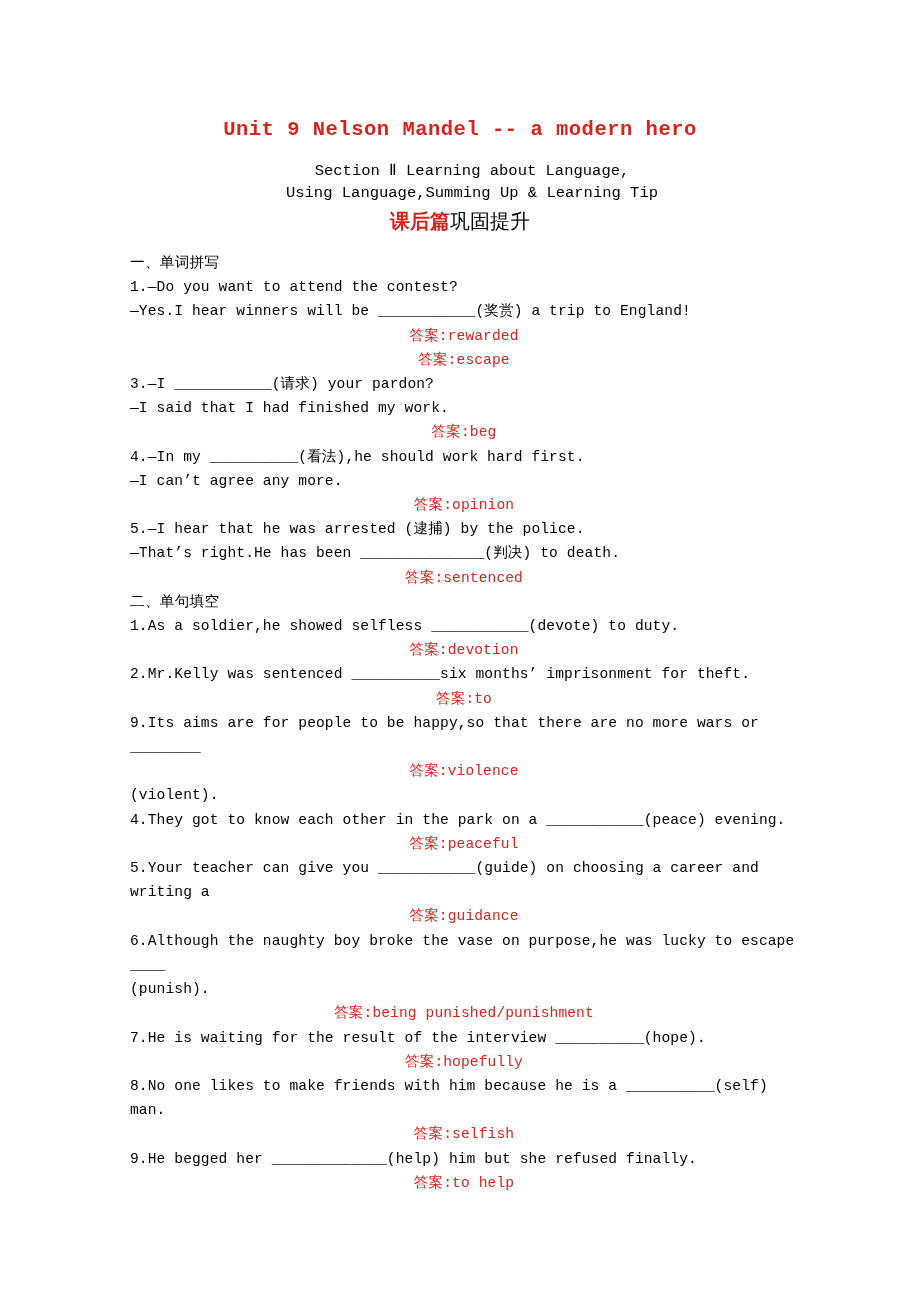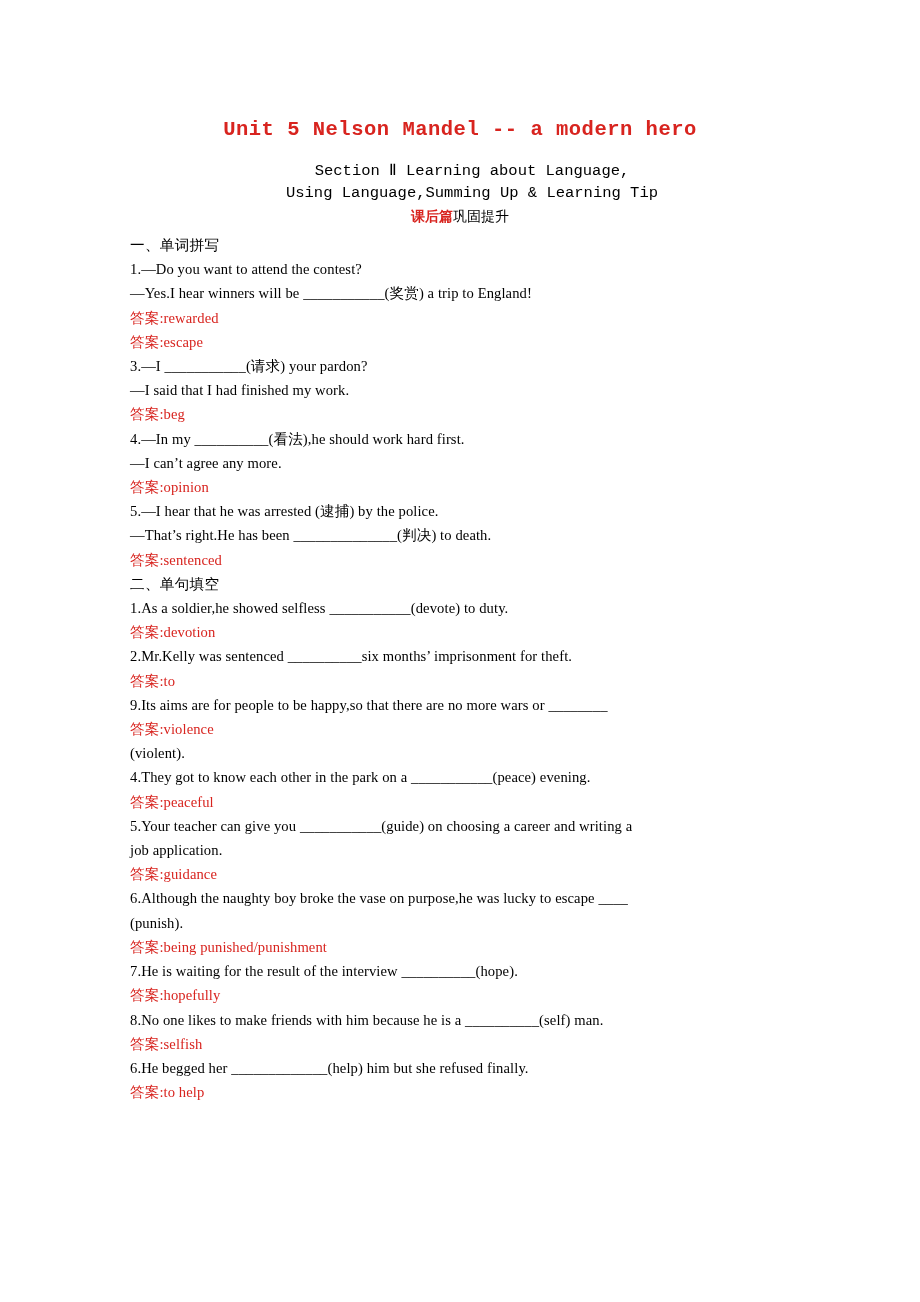--- a/index.html
+++ b/index.html
@@ -49,60 +49,60 @@
   }
   .subtitle .l2 {
     display: block;
   }
   .sectionhead {
     position: absolute;
     left: 0;
     top: 208px;
     width: 920px;
     text-align: center;
-    font-size: 14px;
+    font-size: 20px;
     font-family: "Liberation Sans", sans-serif;
   }
   .sectionhead .red {
     color: #d8241f;
     font-weight: bold;
   }
   .body {
     position: absolute;
     left: 130px;
-    top: 233px;
+    top: 251px;
     width: 668px;
     font-size: 14.6px;
     line-height: 24.2px;
-    font-family: Liberation Serif, serif;
   }
   .line {
     white-space: normal;
     letter-spacing: 0.1px;
   }
   .group-head {
     font-size: 14.6px;
     letter-spacing: 0.3px;
   }
   .ans {
     color: #d8241f;
+    text-align: center;
   }
   .ans .lbl {
     color: #d8241f;
   }
   .ans .val {
     color: #d8241f;
   }
 </style>
 </head>
 <body>
 
 <div class="page">
 
-  <div class="title">Unit 5 Nelson Mandel -- a modern hero</div>
+  <div class="title">Unit 9 Nelson Mandel -- a modern hero</div>
 
   <div class="subtitle">
     <span class="l1">Section Ⅱ  Learning about Language,</span>
     <span class="l2">Using Language,Summing Up &amp; Learning Tip</span>
   </div>
 
   <div class="sectionhead">
     <span class="red">课后篇</span><span class="blk">巩固提升</span>
   </div>
 
@@ -137,30 +137,29 @@
     <div class="line ans"><span class="lbl">答案:</span><span class="val">to</span></div>
 
     <div class="line">9.Its aims are for people to be happy,so that there are no more wars or ________</div>
     <div class="line ans"><span class="lbl">答案:</span><span class="val">violence</span></div>
     <div class="line">(violent).</div>
 
     <div class="line">4.They got to know each other in the park on a ___________(peace) evening.</div>
     <div class="line ans"><span class="lbl">答案:</span><span class="val">peaceful</span></div>
 
     <div class="line">5.Your teacher can give you ___________(guide) on choosing a career and writing a</div>
-    <div class="line">job application.</div>
     <div class="line ans"><span class="lbl">答案:</span><span class="val">guidance</span></div>
 
     <div class="line">6.Although the naughty boy broke the vase on purpose,he was lucky to escape ____</div>
     <div class="line">(punish).</div>
     <div class="line ans"><span class="lbl">答案:</span><span class="val">being punished/punishment</span></div>
 
     <div class="line">7.He is waiting for the result of the interview __________(hope).</div>
     <div class="line ans"><span class="lbl">答案:</span><span class="val">hopefully</span></div>
 
     <div class="line">8.No one likes to make friends with him because he is a __________(self) man.</div>
     <div class="line ans"><span class="lbl">答案:</span><span class="val">selfish</span></div>
 
-    <div class="line">6.He begged her _____________(help) him but she refused finally.</div>
+    <div class="line">9.He begged her _____________(help) him but she refused finally.</div>
     <div class="line ans"><span class="lbl">答案:</span><span class="val">to help</span></div>
 
   </div>
 </div>
 
 </body></html>

